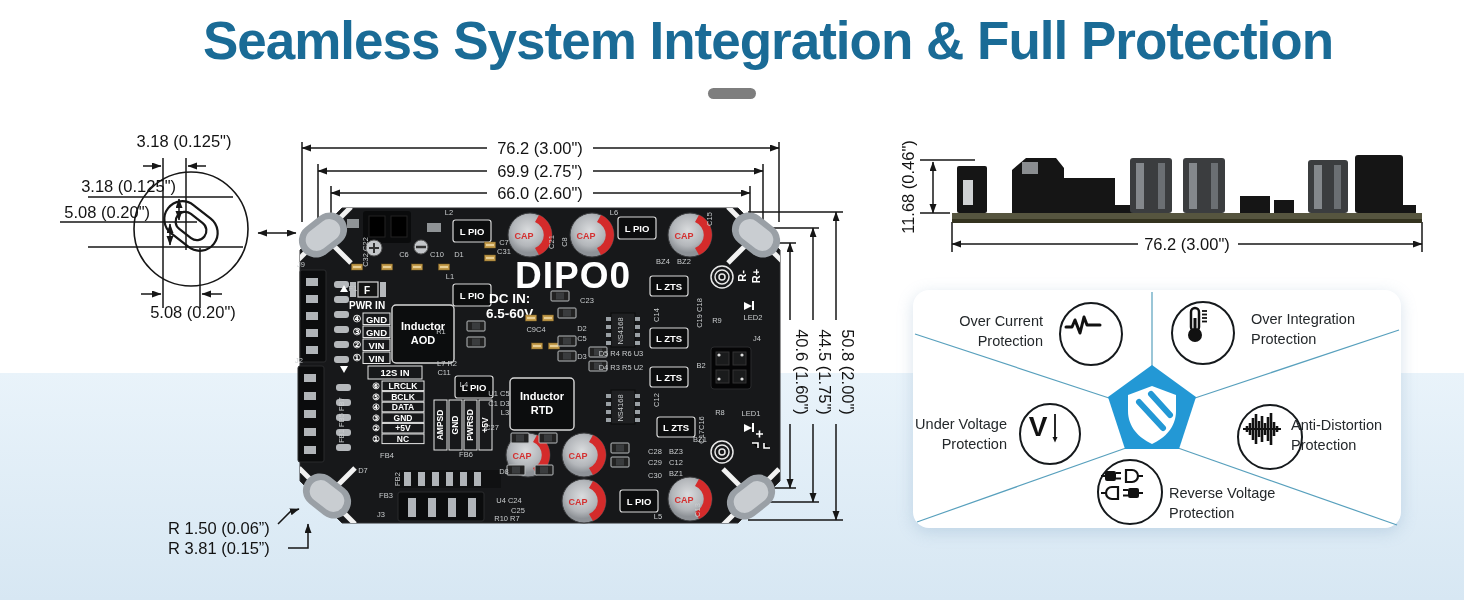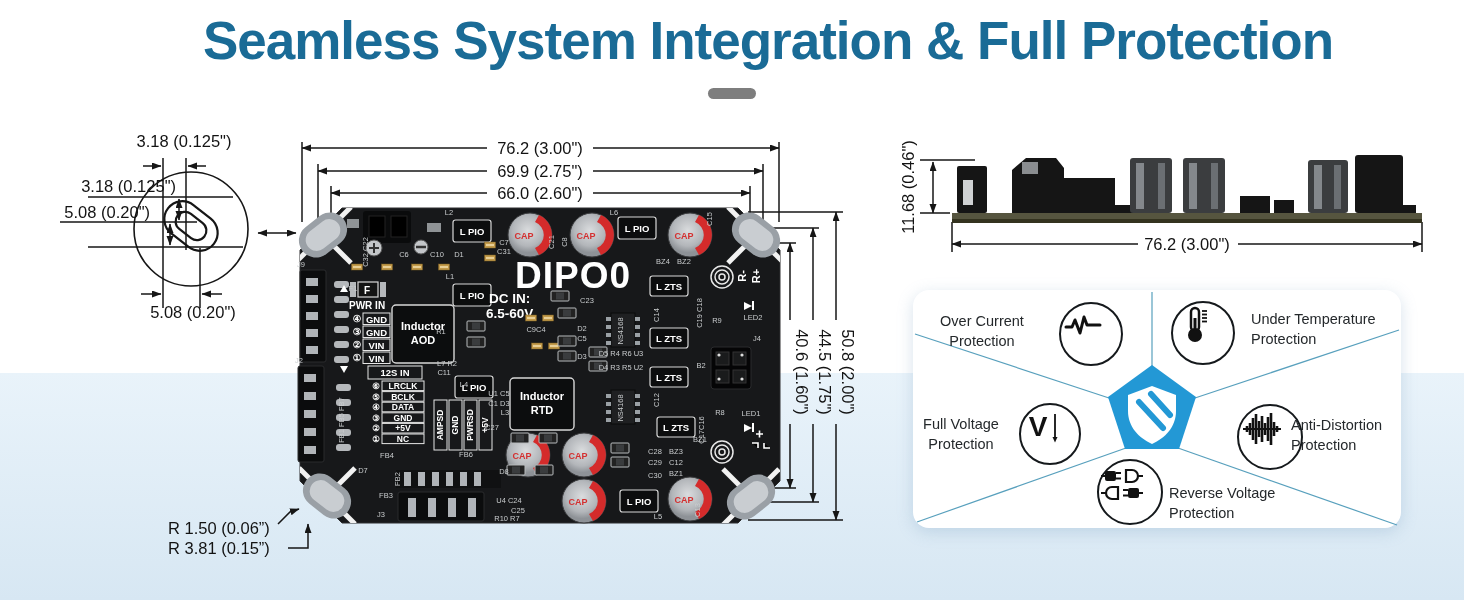--- a/index.html
+++ b/index.html
@@ -26,21 +26,21 @@
   .dimtxtE{font:16.5px "Liberation Sans",sans-serif;fill:#131313;text-anchor:end;}
   .dimtxtS{font:16.5px "Liberation Sans",sans-serif;fill:#131313;}
   .pinbox{stroke:#e6e6e6;stroke-width:1;fill:none;}
   
   #protection-card{position:absolute;left:913px;top:290px;width:488px;height:238px;
       background:#fff;border-radius:16px;box-shadow:0 4px 16px rgba(110,150,185,.28);}
   .pc-abs{position:absolute;}
   .pc-circle{position:absolute;border:2px solid #15191c;border-radius:50%;background:#fff;
       display:flex;align-items:center;justify-content:center;}
   .pc-text{position:absolute;font-size:14.5px;color:#24282b;line-height:1.35;}
-  .ta-r{text-align:center;}
+  .ta-r{text-align:right;}
 </style>
 </head>
 <body>
 
 <div id="stage">
   <div id="bg-band"></div>
   <h1 id="page-title">Seamless System Integration &amp; Full Protection</h1>
   <div id="divider-dash"></div>
 
   <svg width="1464" height="600" viewBox="0 0 1464 600">
@@ -568,26 +568,26 @@
         <line x1="0" y1="-7" x2="0" y2="6" stroke="#111" stroke-width="3"></line>
         <g stroke="#111" stroke-width="1.8">
           <line x1="7" y1="-14" x2="12" y2="-14"></line>
             <line x1="7" y1="-10.5" x2="12" y2="-10.5"></line>
           <line x1="7" y1="-7" x2="12" y2="-7"></line>
             <line x1="7" y1="-3.5" x2="12" y2="-3.5"></line>
         </g>
       </svg>
     </div>
     <div class="pc-text" style="left:338px;top:20px;width:140px">
-      <span>Under Temperature</span><br>
+      <span>Over Integration</span><br>
       <span>Protection</span>
     </div>
 
     <div class="pc-text ta-r" style="left:2px;top:125px;width:92px">
-      <span>Full Voltage</span><br>
+      <span>Under Voltage</span><br>
       <span>Protection</span>
     </div>
     <div class="pc-circle" style="left:106px;top:113px;width:58px;height:58px">
       <svg width="44" height="44" viewBox="-22 -22 44 44">
         <text x="-5" y="9" font-family="Liberation Sans, sans-serif" font-size="28" font-weight="bold" fill="#111" text-anchor="middle">V</text>
         <line x1="12" y1="-13" x2="12" y2="11" stroke="#111" stroke-width="1.8"></line>
         <polygon points="9.5,10 14.5,10 12,15.5" fill="#111"></polygon>
       </svg>
     </div>
 

